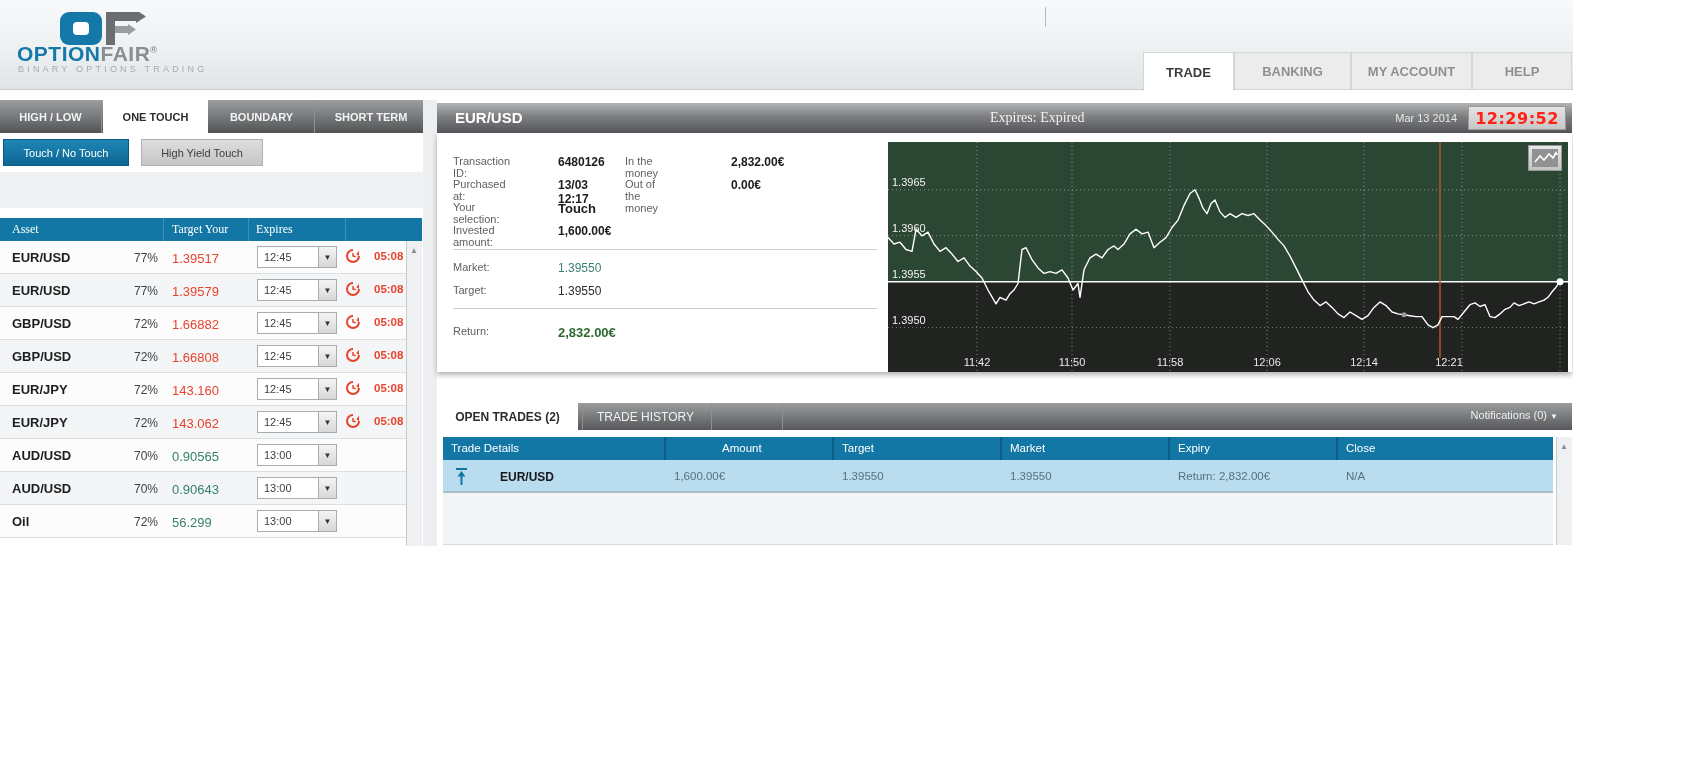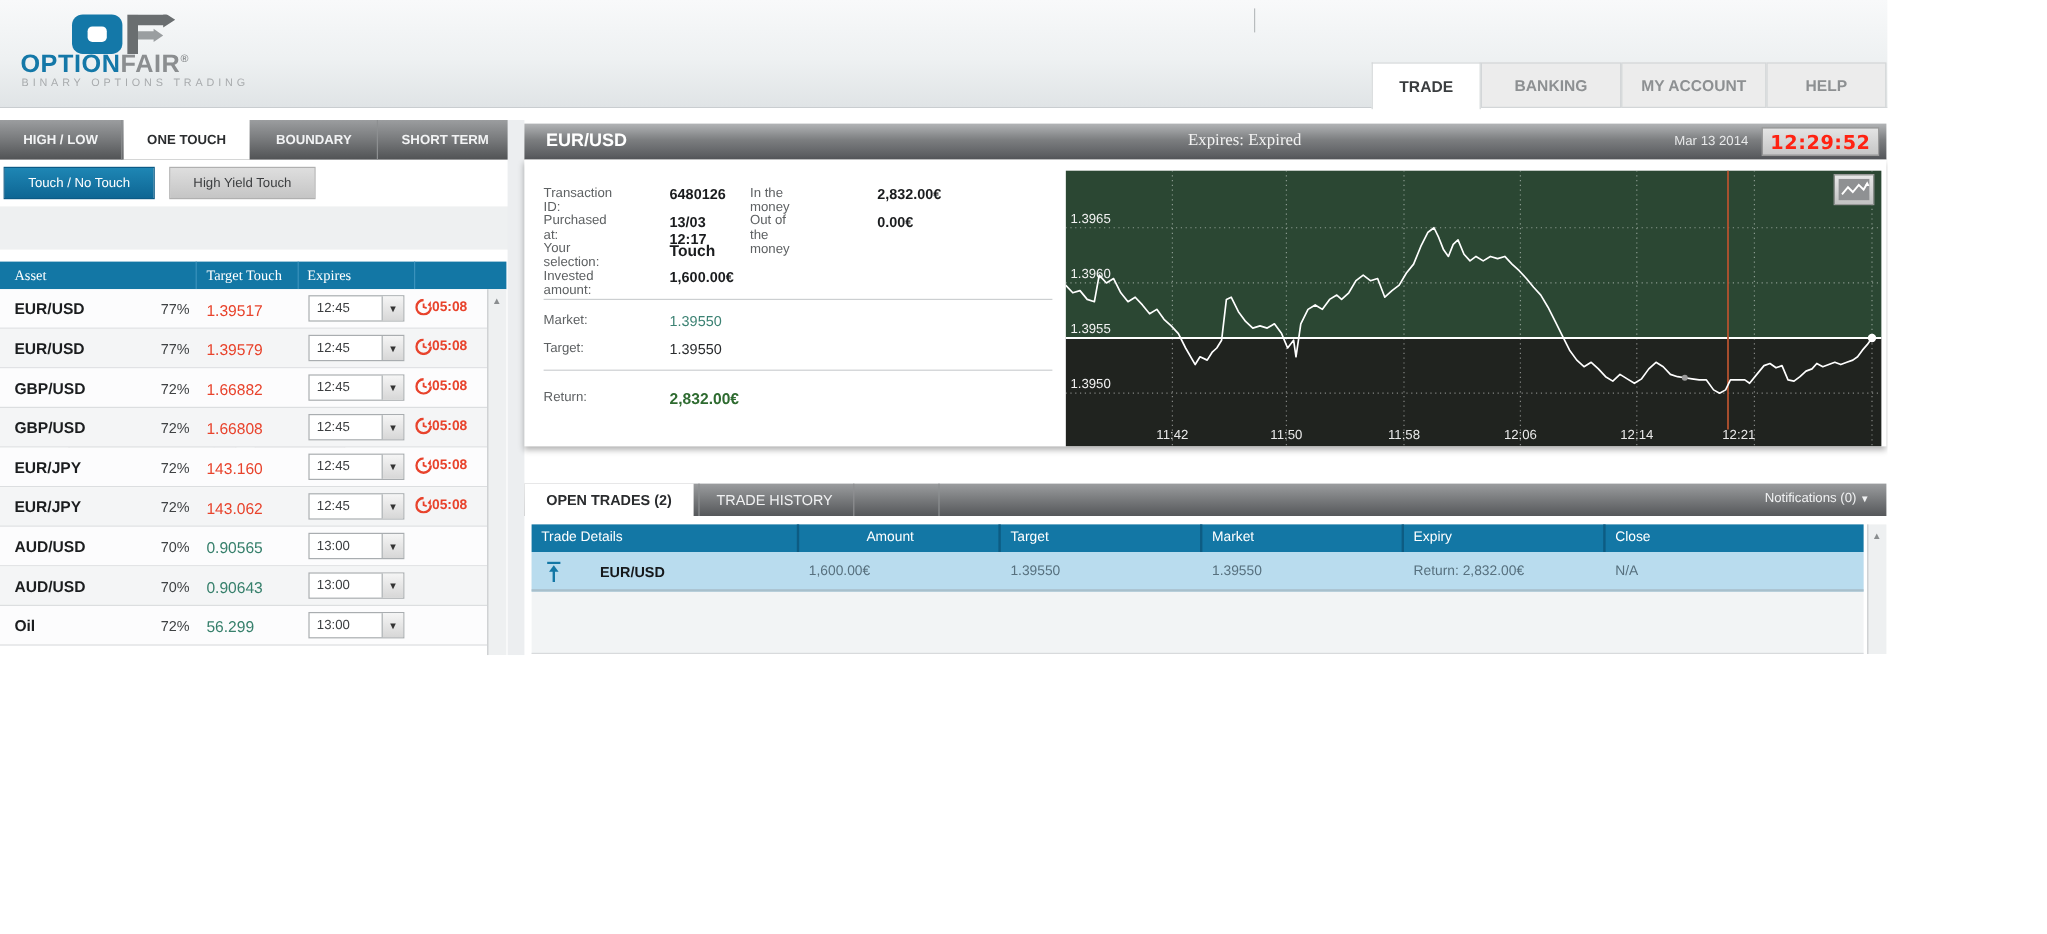--- a/index.html
+++ b/index.html
@@ -46,21 +46,21 @@
   .ah-div { position:absolute; top:0; width:1px; height:23px; background:#3a92bc; }
   .asset-rows { left:0; top:241px; width:406px; }
   .asset-row { position:relative; width:406px; height:33px; border-bottom:1px solid #dcdee0; background:#fcfcfd; }
   .asset-row:nth-child(even) { background:#f4f5f6; }
   .asset-row .c-asset { position:absolute; left:12px; top:9px; font-size:13px; font-weight:bold; color:#1b1d1f; }
   .asset-row .c-pct { position:absolute; left:108px; top:10px; width:50px; text-align:right; font-size:12px; color:#3f4244; }
   .asset-row .c-price { position:absolute; left:172px; top:10px; font-size:13px; }
   .red { color:#e8432c; } .green { color:#37806c; }
   .asset-row .c-sel { position:absolute; left:257px; top:5px; width:80px; height:22px; font-size:11px; }
   .asset-row .countdown { position:absolute; left:346px; top:8px; display:flex; align-items:center; }
-  .asset-row .cd-txt { font-size:11.5px; font-weight:bold; color:#e8432c; margin-left:0; }
+  .asset-row .cd-txt { font-size:11.5px; font-weight:bold; color:#e8432c; margin-left:14px; }
   .v-scroll { background:#eef0f1; border-left:1px solid #c8cacc; }
   .v-scroll .up { position:absolute; left:3px; top:5px; font-size:8px; color:#8a8d8f; cursor:pointer; }
   .gap-col { left:423px; top:100px; width:14px; height:446px; background:#eceef0; }
 
   
   .main-header { left:437px; top:103px; width:1135px; height:30px;
     background:linear-gradient(#b2b4b6,#7c7e80 45%,#54565a); }
   .mh-title { position:absolute; left:18px; top:6px; font-size:15px; font-weight:bold; color:#fff; }
   .mh-expires { position:absolute; left:553px; top:7px; font-family:"Liberation Serif", serif; font-size:14px; color:#f2f2f2; }
   .mh-date { position:absolute; right:115px; top:9px; font-size:11px; color:#e8e9ea; }
@@ -141,21 +141,21 @@
     <div class="abs filter-label">Filter</div>
     <div class="abs mini-select filter-select">
       <span class="val">All</span>
       <span class="arrow">▼</span>
     </div>
     <div class="abs adv-btn">Advanced</div>
   </div>
 
   <div class="abs asset-header">
     <span style="left:12px;">Asset</span>
-    <span style="left:172px;">Target Touch</span>
+    <span style="left:172px;">Target Your</span>
     <span style="left:256px;">Expires</span>
     <i class="ah-div" style="left:163px;"></i>
       <i class="ah-div" style="left:248px;"></i>
       <i class="ah-div" style="left:345px;"></i>
   </div>
 
   <div class="abs asset-rows">
   <div class="asset-row">
     <span class="c-asset">EUR/USD</span>
     <span class="c-pct">77%</span>

